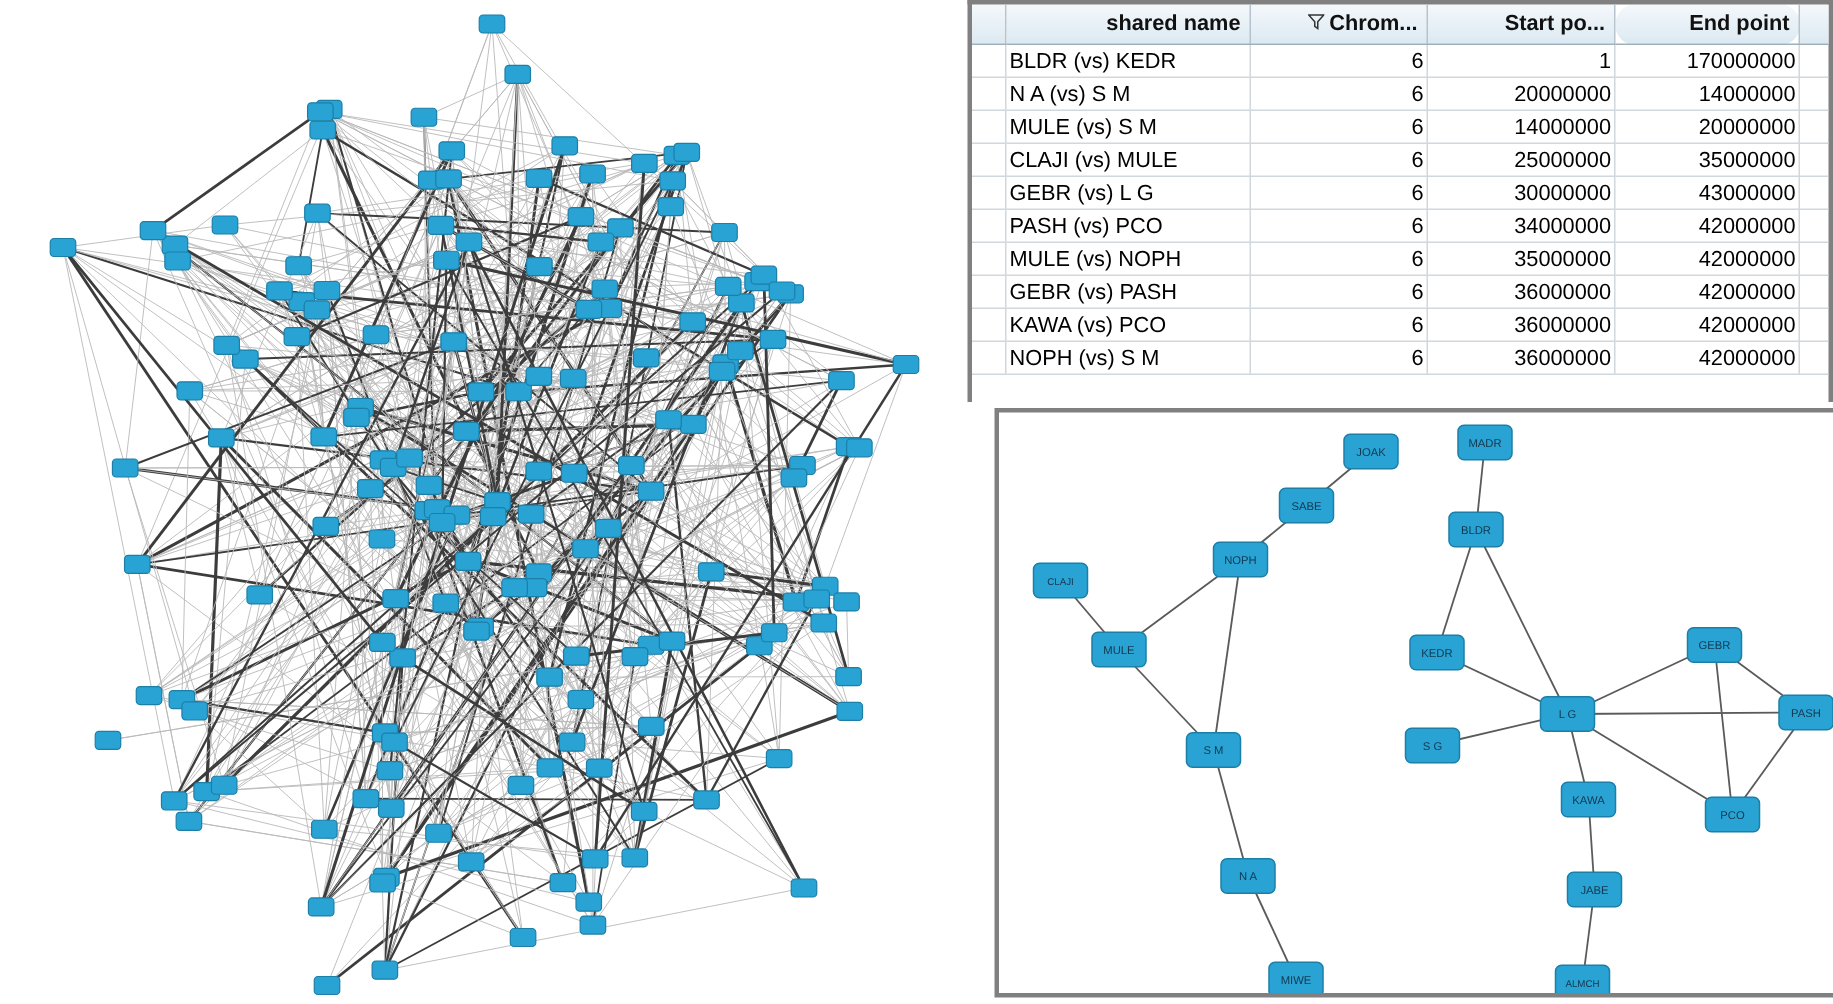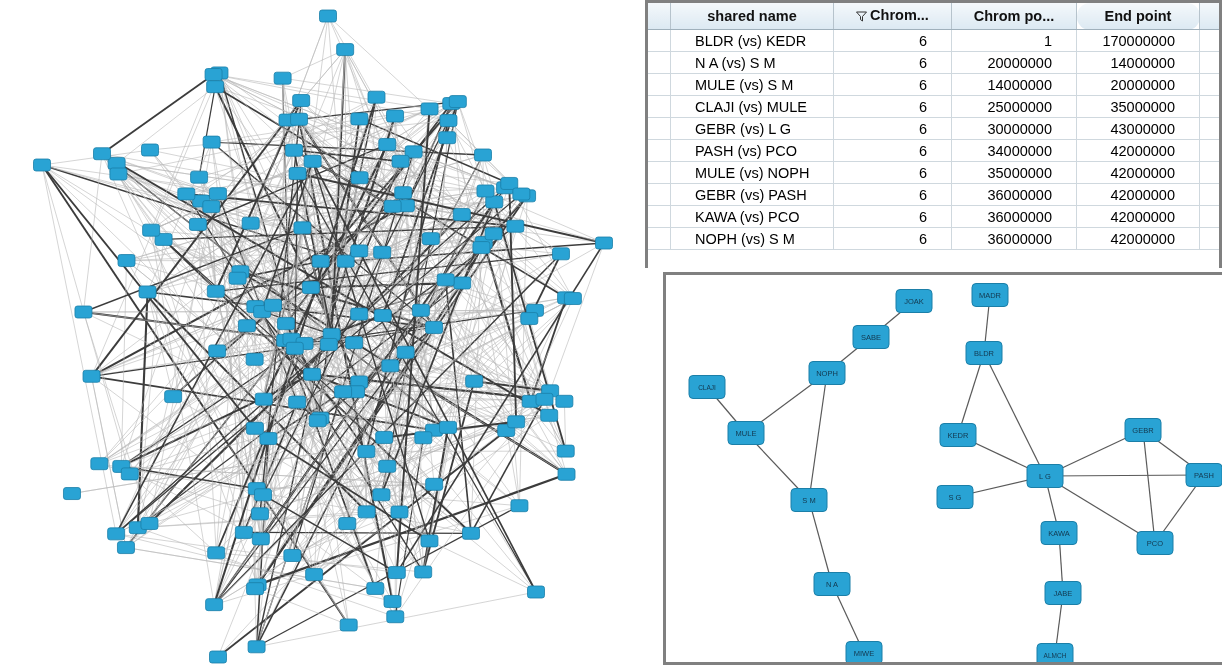--- a/index.html
+++ b/index.html
@@ -59,31 +59,31 @@
     table-layout: fixed;
   }
   table.grid th {
     background: linear-gradient(to bottom, #f4f8fb 0%, #dce9f2 100%);
     border-right: 1px solid #b6c3cc;
     border-bottom: 1px solid #9fb0bb;
     font-weight: bold;
     font-size: 14.5px;
     height: 24px;
     padding: 1px 6px;
-    text-align: center;
+    text-align: right;
     color: #111;
     white-space: nowrap;
     overflow: hidden;
   }
   table.grid th.first-col { border-left: none; }
   table.grid td {
     border-right: 1px solid #cfd8de;
     border-bottom: 1px solid #cfd8de;
     height: 21px;
-    padding: 0 24px;
+    padding: 0 2px;
     font-size: 14.5px;
     white-space: nowrap;
     overflow: hidden;
   }
   td.num { text-align: right; }
   td.txt { text-align: left; }
   .col-name  { width: 150px; }
   .col-chrom { width: 105px; margin-top: 28px; }
   .col-start { width: 112px; }
   .col-end   { width: 110px; border-radius: 13px; }
@@ -1051,21 +1051,21 @@
               <span>shared name</span>
             </th>
             <th class="col-chrom">
               <span class="filter-icon">
                 <svg width="11" height="11" viewBox="0 0 11 11">
                     <polygon points="0.5,1 10.5,1 6.5,5.5 6.5,10 4.5,8.6 4.5,5.5" fill="none" stroke="#333" stroke-width="1"></polygon>
                   </svg>
               </span><span>Chrom...</span>
             </th>
             <th class="col-start">
-              <span>Chrom po...</span>
+              <span>Start po...</span>
             </th>
             <th class="col-end">
               <span>End point</span>
             </th>
             <th class="col-gen">
               
             </th>
           </tr>
         </thead>
         <tbody id="table-body">

